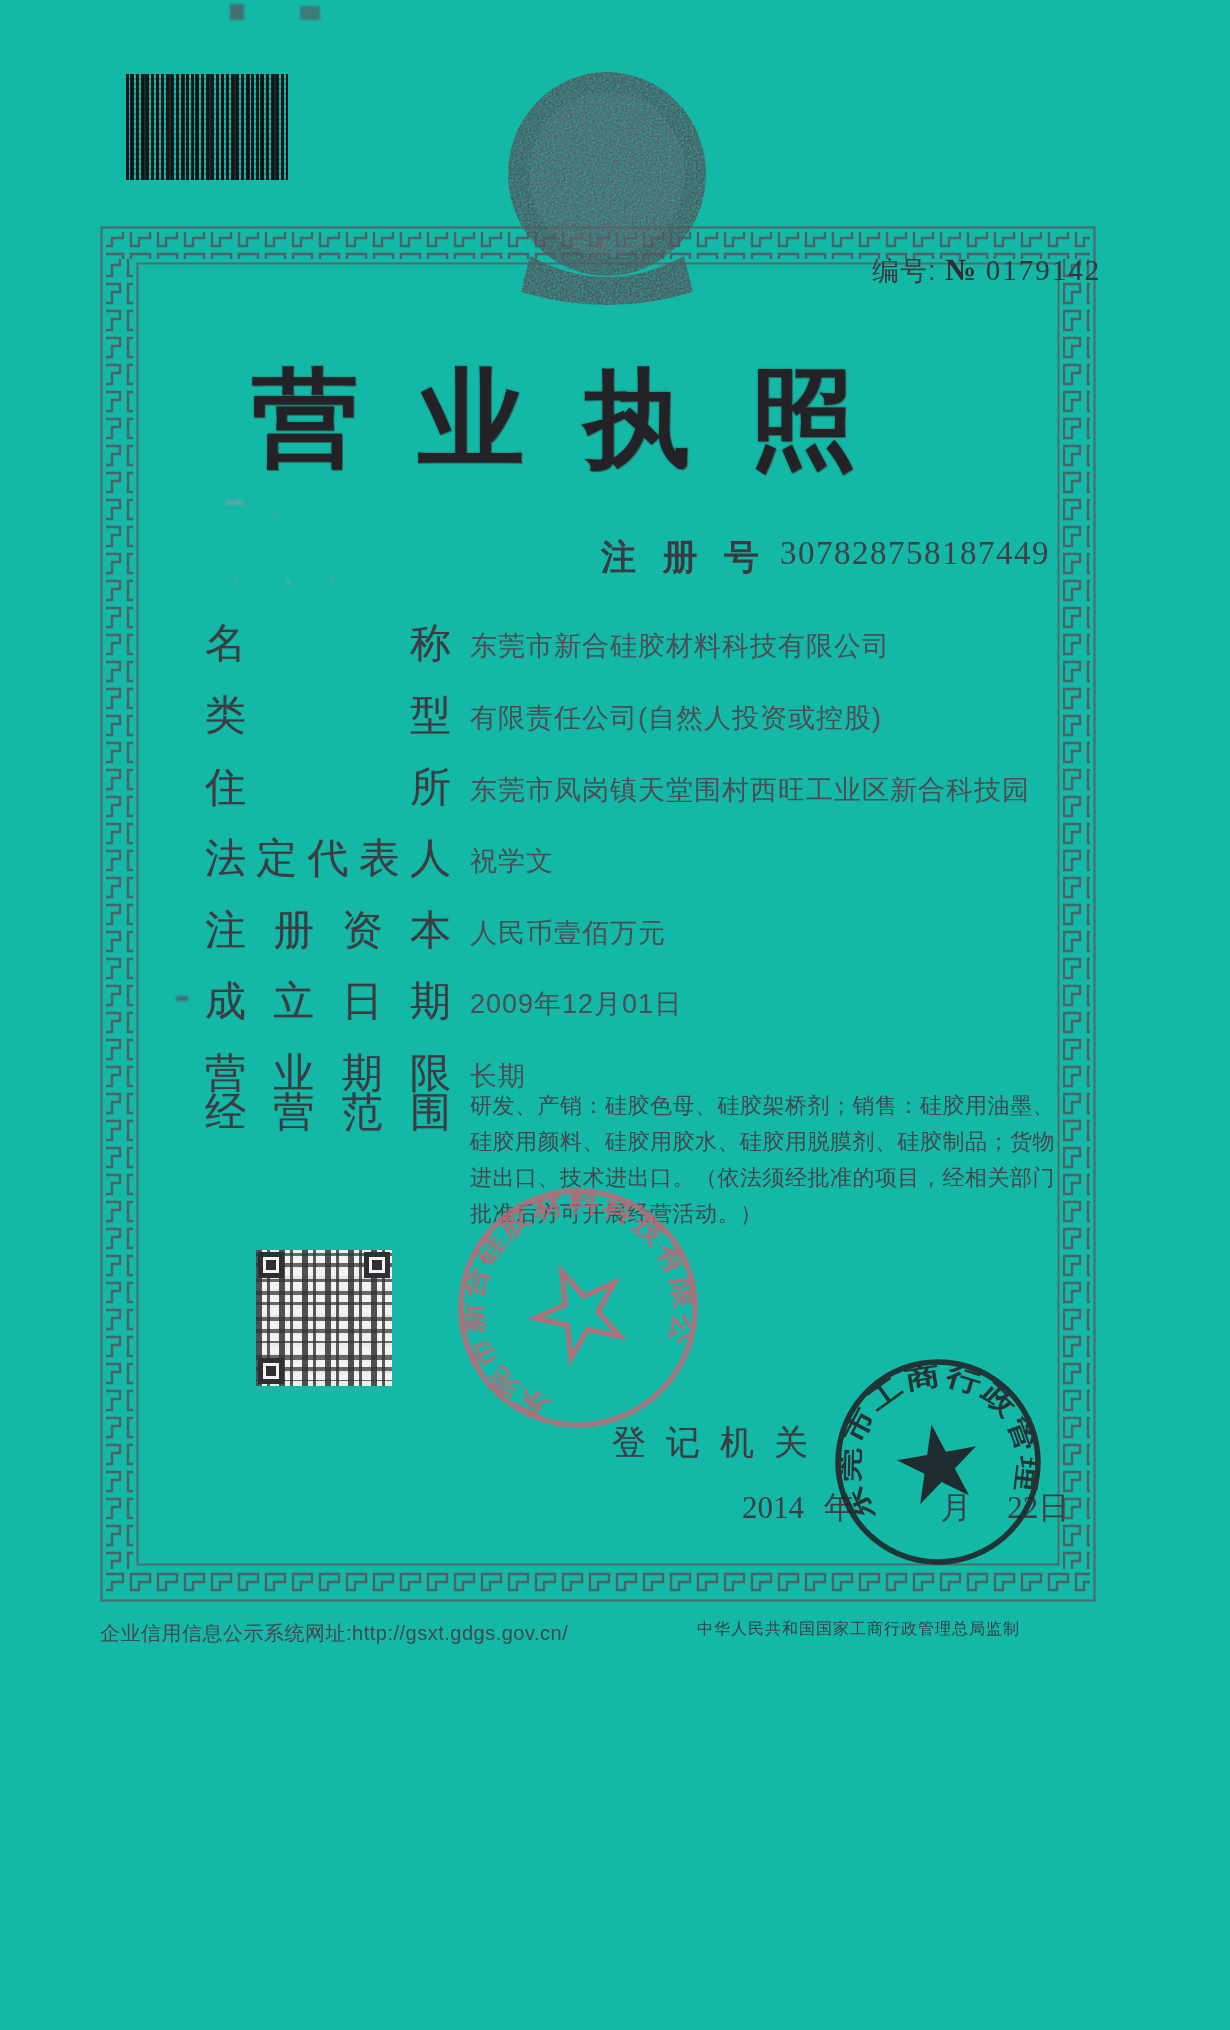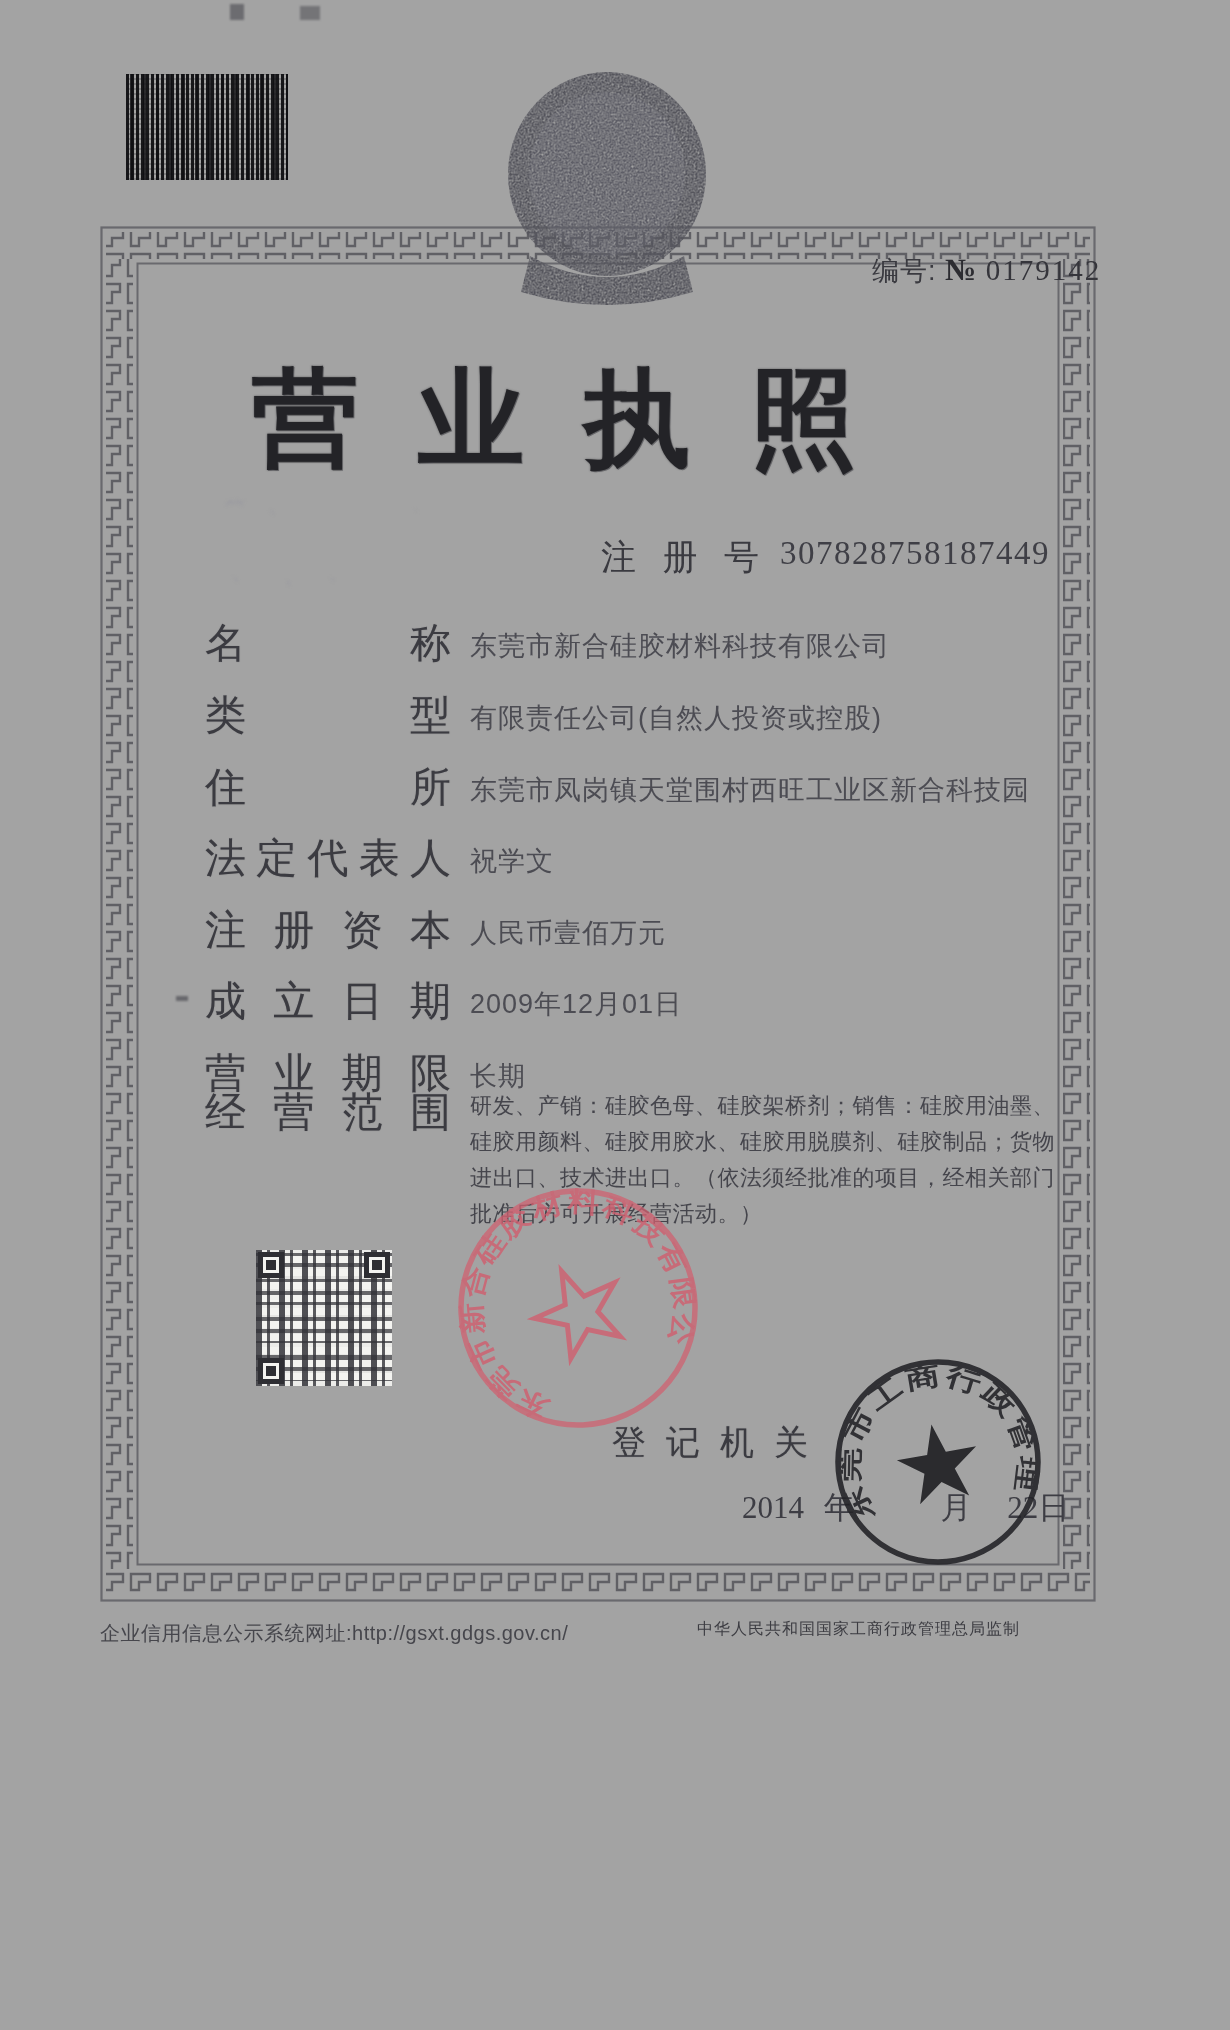--- a/index.html
+++ b/index.html
@@ -6,21 +6,21 @@
   body{
     width:1230px;height:2030px;
     background:#e8e8e5;
     font-family:"Liberation Sans", sans-serif;
     position:relative;
   }
   .page{
     position:absolute;left:0;top:0;width:1230px;height:2030px;
     background:linear-gradient(90deg,#ececе8 0px,#f3f3f0 28px,#f3f3f0 1196px,#e7e7e3 1230px),
                #f3f3f0;
-    background-color:#a3a3a3;
+    background-color:#14b8a6;
     overflow:hidden;
   }
   
   .frame-svg{position:absolute;left:100px;top:226px;}
   
   .barcode{
     position:absolute;left:126px;top:74px;width:162px;height:106px;
     background:
       repeating-linear-gradient(90deg,rgba(25,25,28,.95) 0 3px,rgba(243,243,240,0) 3px 5px),
       repeating-linear-gradient(90deg,rgba(243,243,240,0) 0 4px,rgba(30,30,33,.85) 4px 7px,rgba(243,243,240,0) 7px 13px),
@@ -39,21 +39,21 @@
   
   .title{
     position:absolute;left:0;top:348px;width:1108px;text-align:center;
     font-size:106px;font-weight:900;letter-spacing:60px;text-indent:60px;
     color:#232327;text-shadow:0 0 2px rgba(45,45,50,.75),1px 1px 0 rgba(60,60,65,.5);
     white-space:nowrap;
   }
   
   .regno-label{
     position:absolute;left:601px;top:534px;width:158px;
-    font-family:"Liberation Serif",serif;font-weight:normal;font-size:35px;color:#3a3a40;
+    font-family:"Liberation Serif",serif;font-weight:bold;font-size:35px;color:#3a3a40;
     text-align:justify;text-align-last:justify;
   }
   .regno-value{
     position:absolute;left:780px;top:535px;
     font-family:"Liberation Serif",serif;font-size:33px;letter-spacing:1.5px;color:#3f3f46;
     white-space:nowrap;
   }
   
   .field-label{
     position:absolute;left:205px;width:246px;

